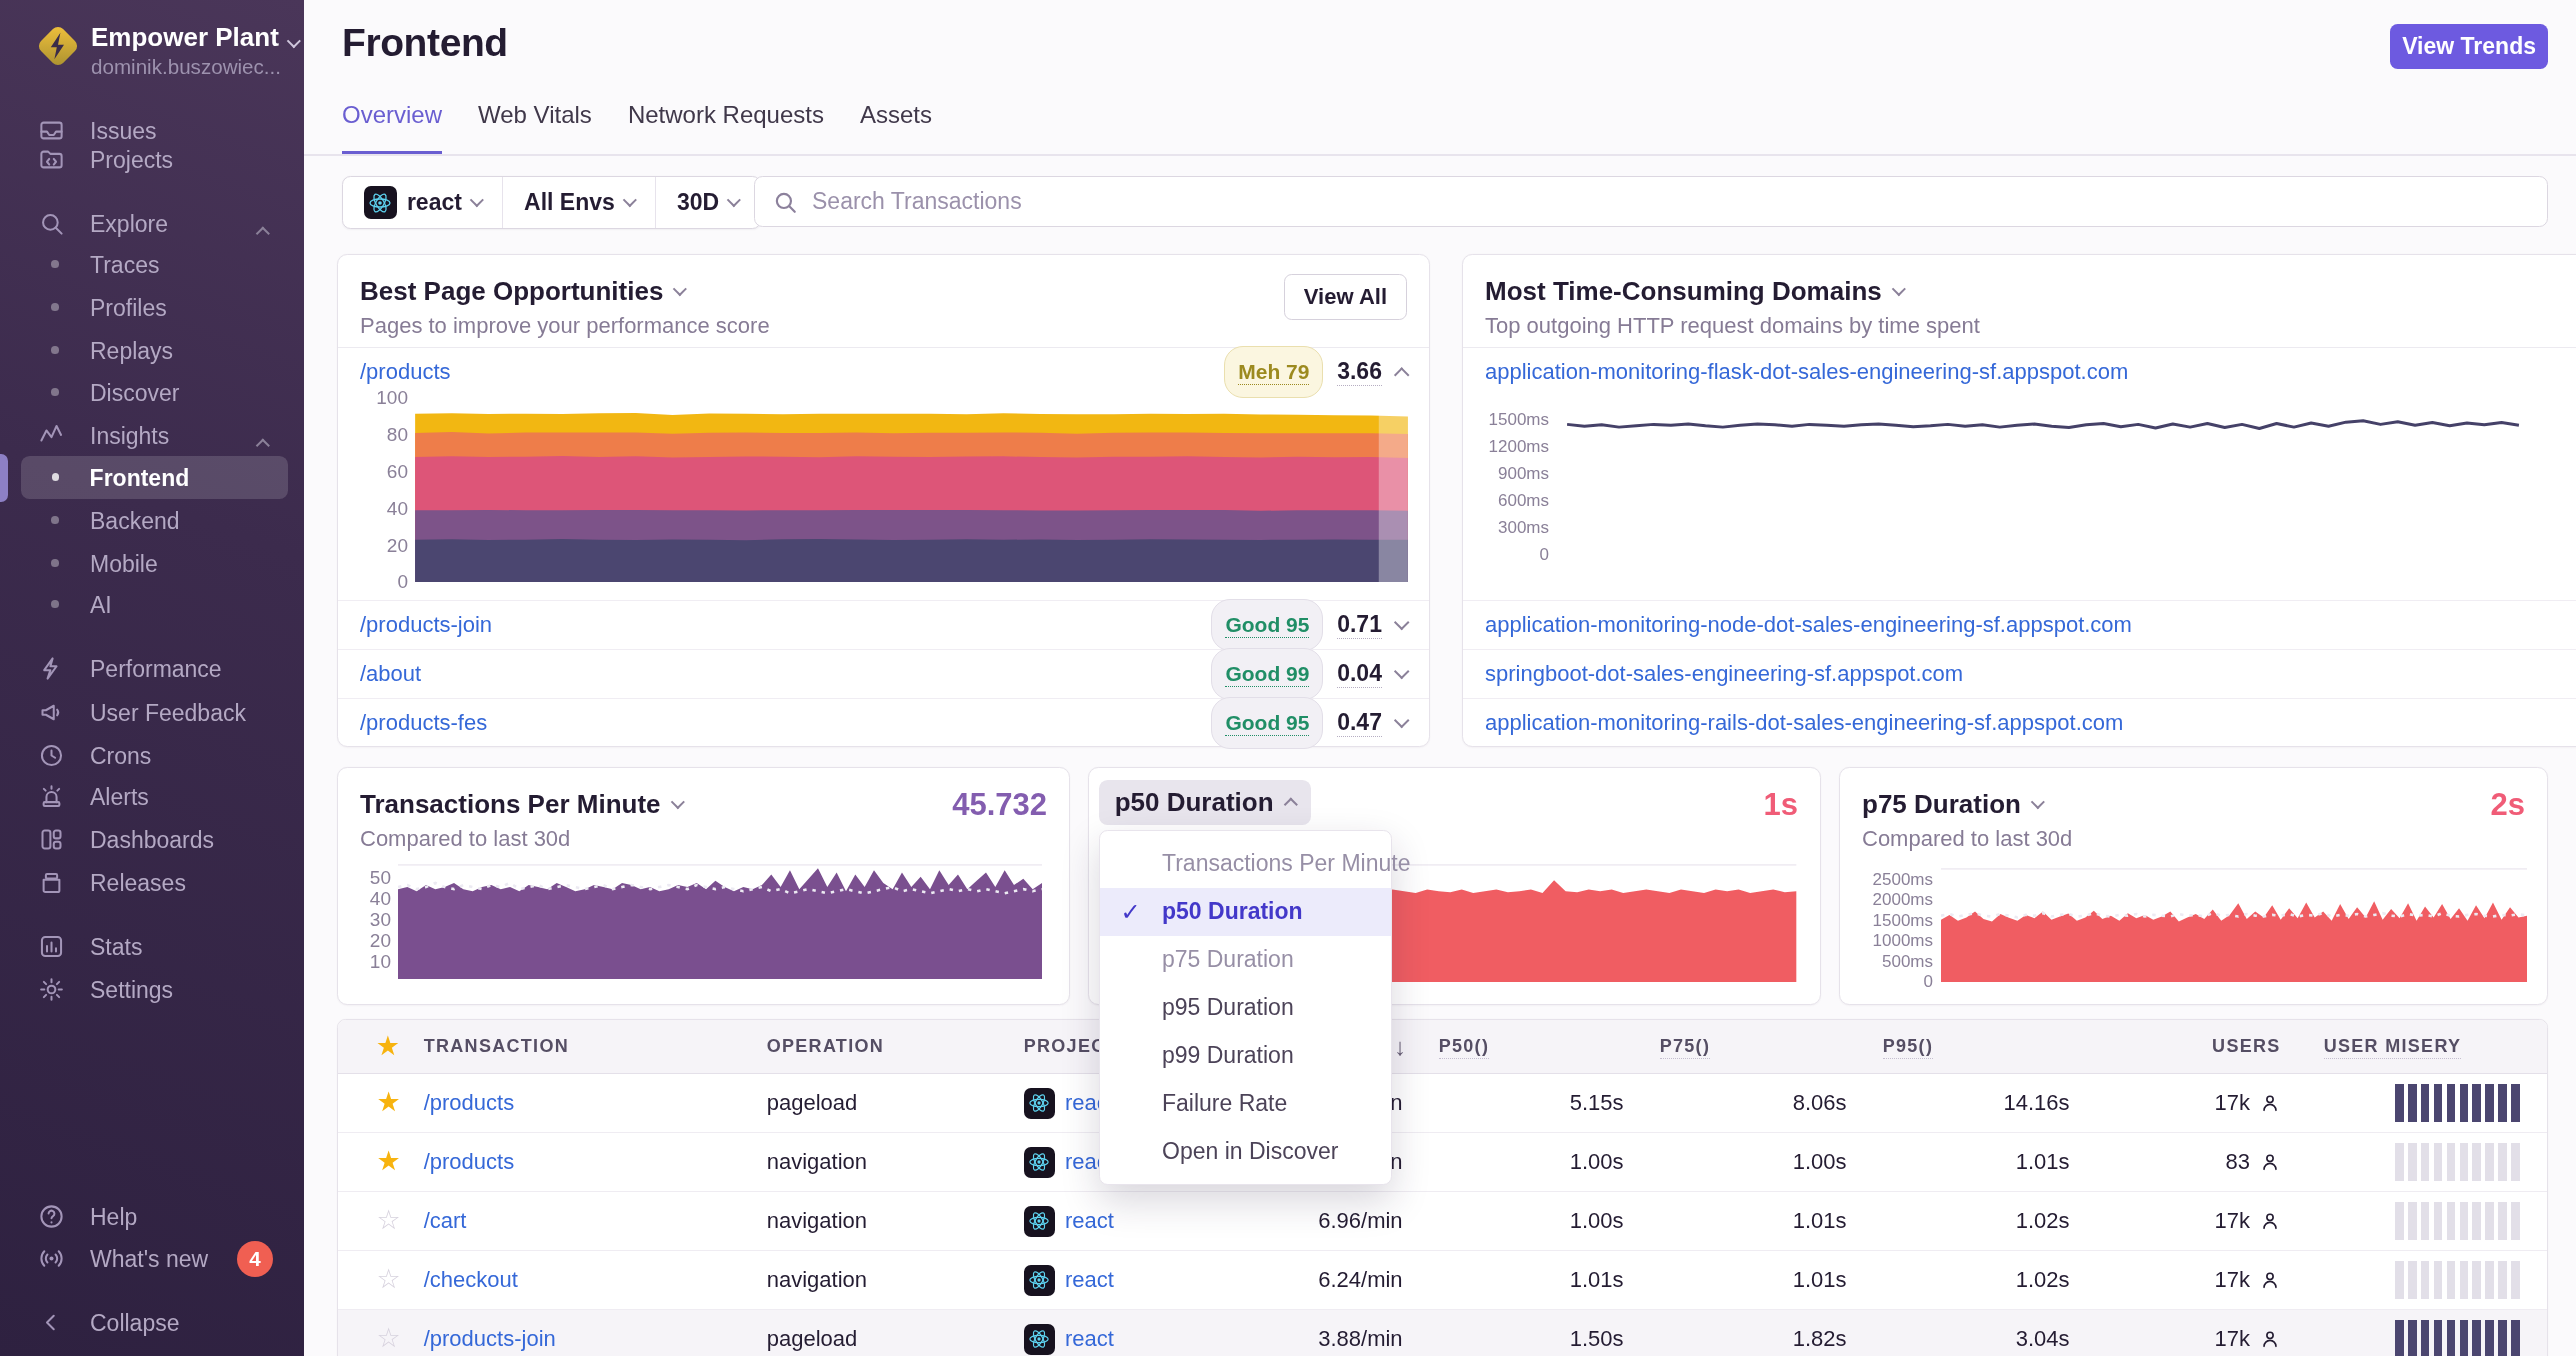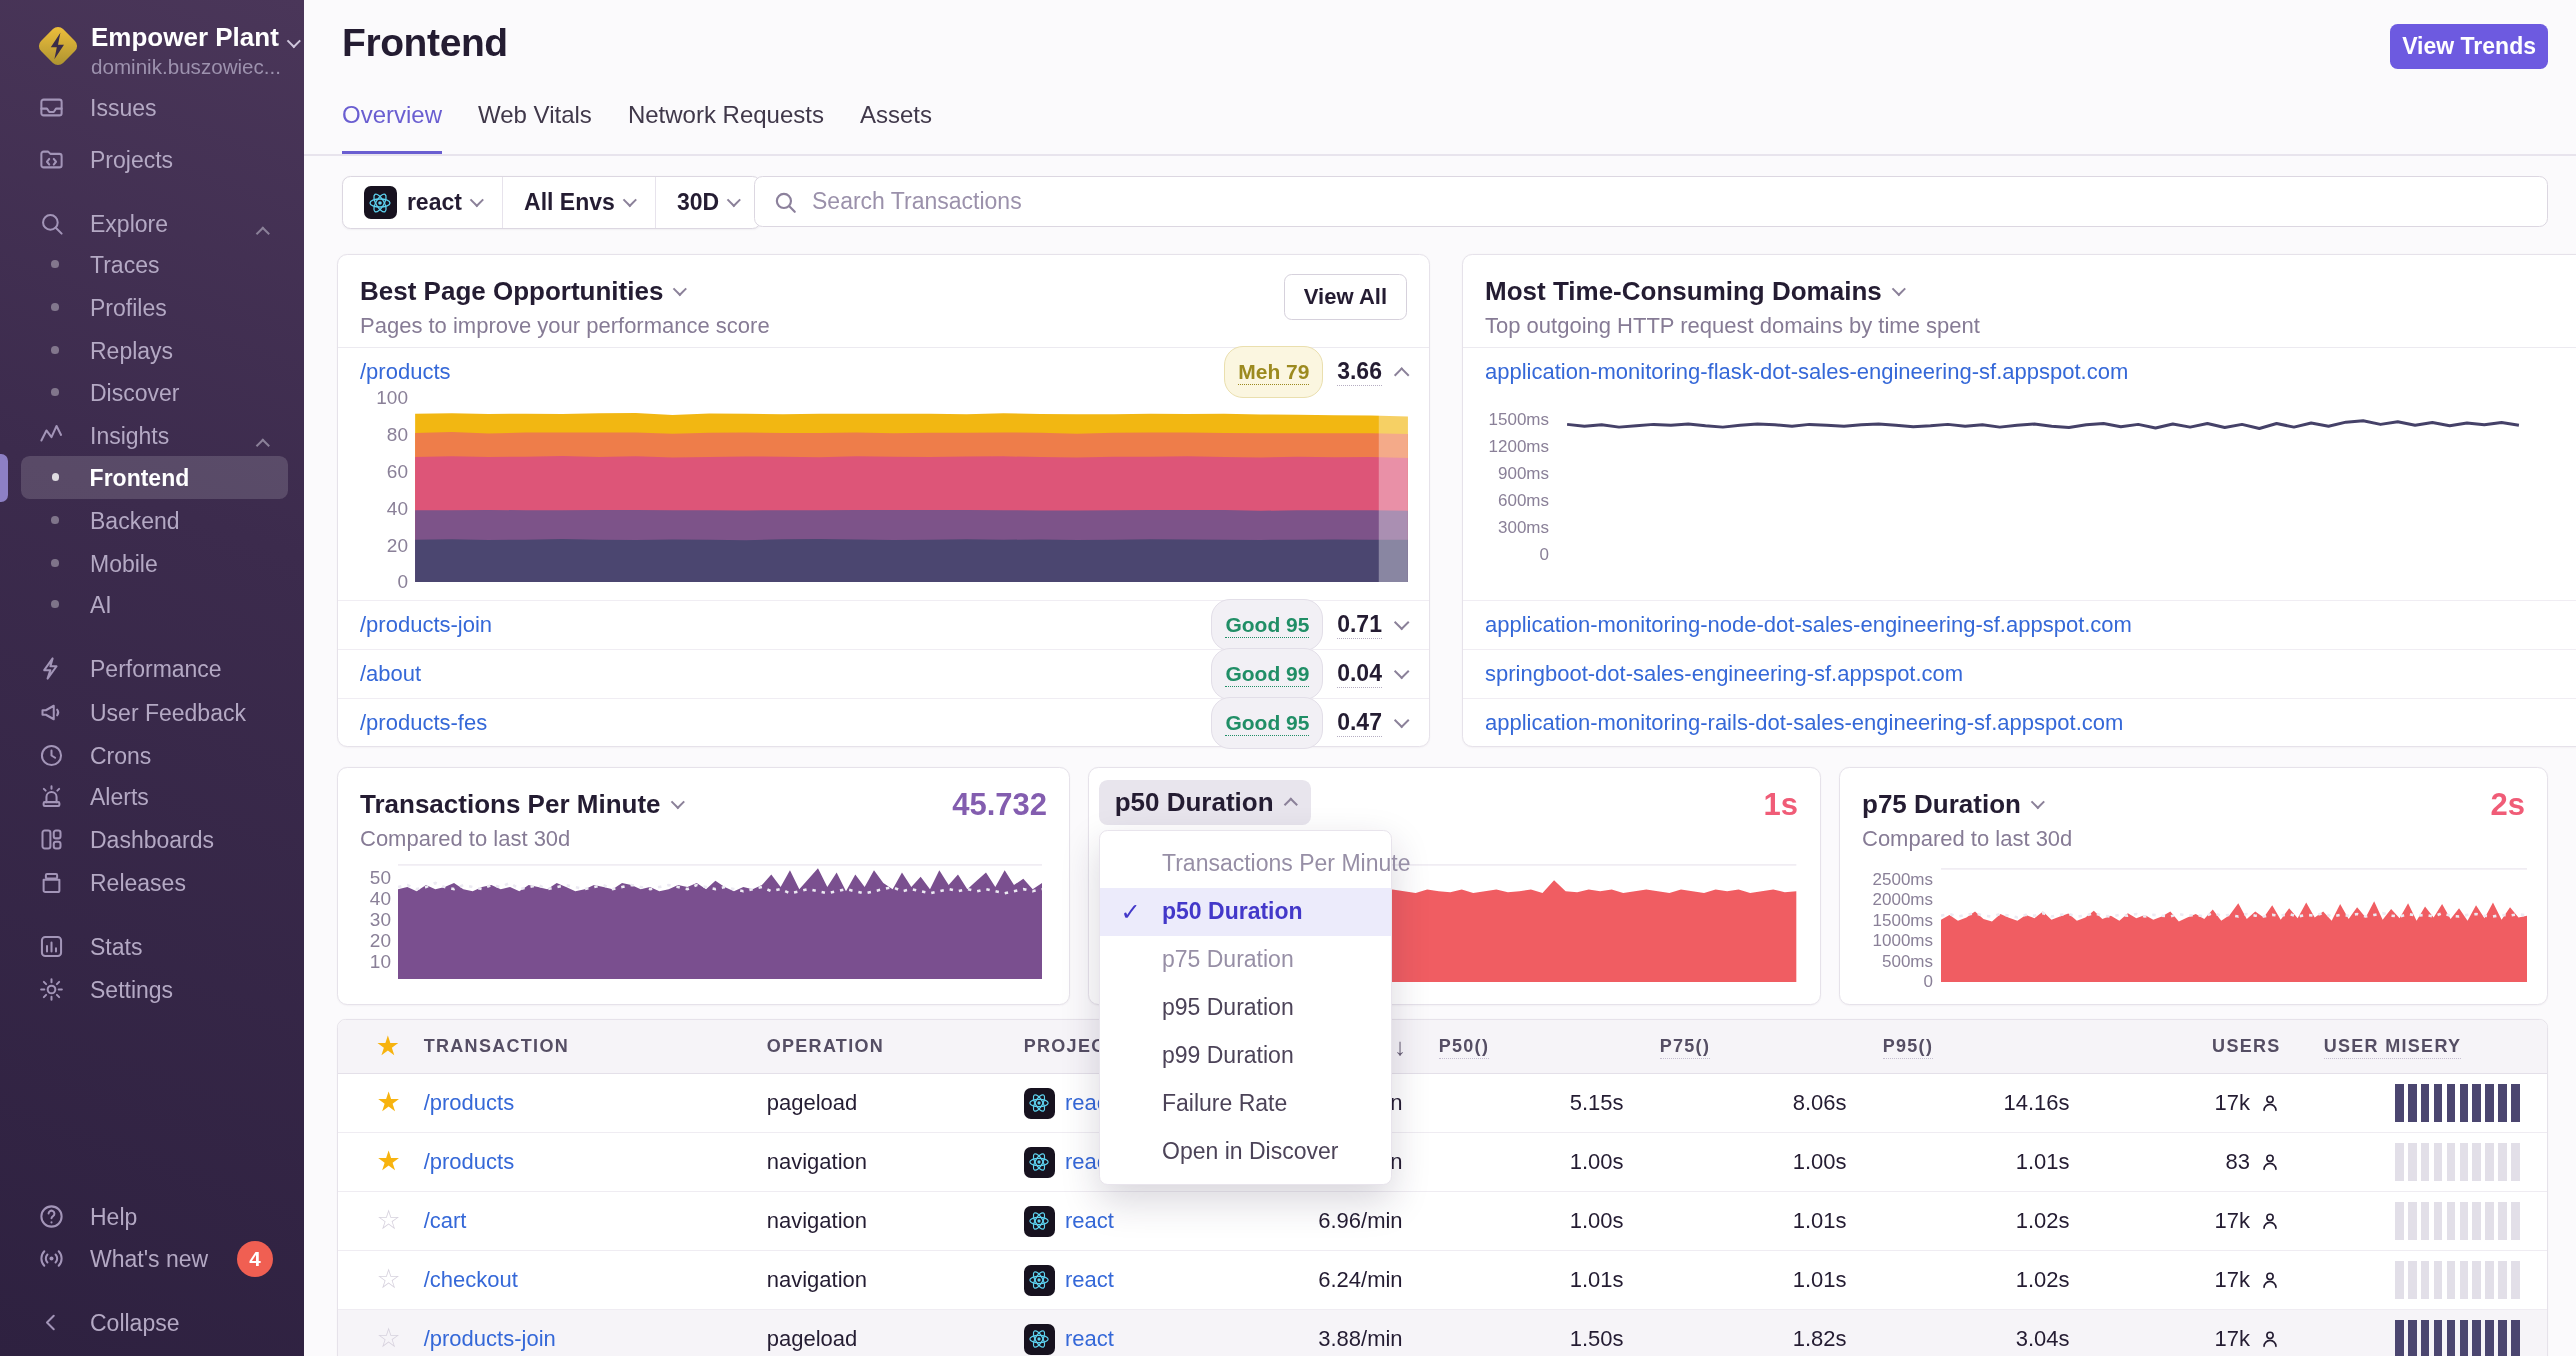--- a/index.html
+++ b/index.html
@@ -125,21 +125,21 @@
             </defs>
           <rect x="7" y="7" width="26" height="26" rx="6" transform="rotate(45 20 20)" fill="url(#gold)"></rect>
           <path d="M22 9l-8 12h5l-2 10 8-12h-5l2-10z" fill="#3a2c49"></path>
         </svg>
       </div>
       <div id="org-name"><span>Empower Plant</span><span class="chev down small" style="border-color:#cfc6dc;margin-left:10.3px;"></span></div>
       <div id="org-sub">dominik.buszowiec...</div>
     </div>
     <div id="notch"></div>
     <div id="nav-items">
-        <div class="nav-row" style="top: 86px;">
+        <div class="nav-row" style="top: 109px;">
           <span class="nav-icon">
             <svg viewBox="0 0 24 24" fill="none" stroke="currentColor" stroke-width="1.8" stroke-linecap="round" stroke-linejoin="round">
               <rect x="3" y="5" width="18" height="14" rx="2"></rect>
               <path d="M3 13h5l2 3h4l2-3h5"></path>
             </svg>
           </span>
           <span class="nav-label">Issues</span>
         </div>
         <div class="nav-row" style="top: 138px;">
           <span class="nav-icon">

